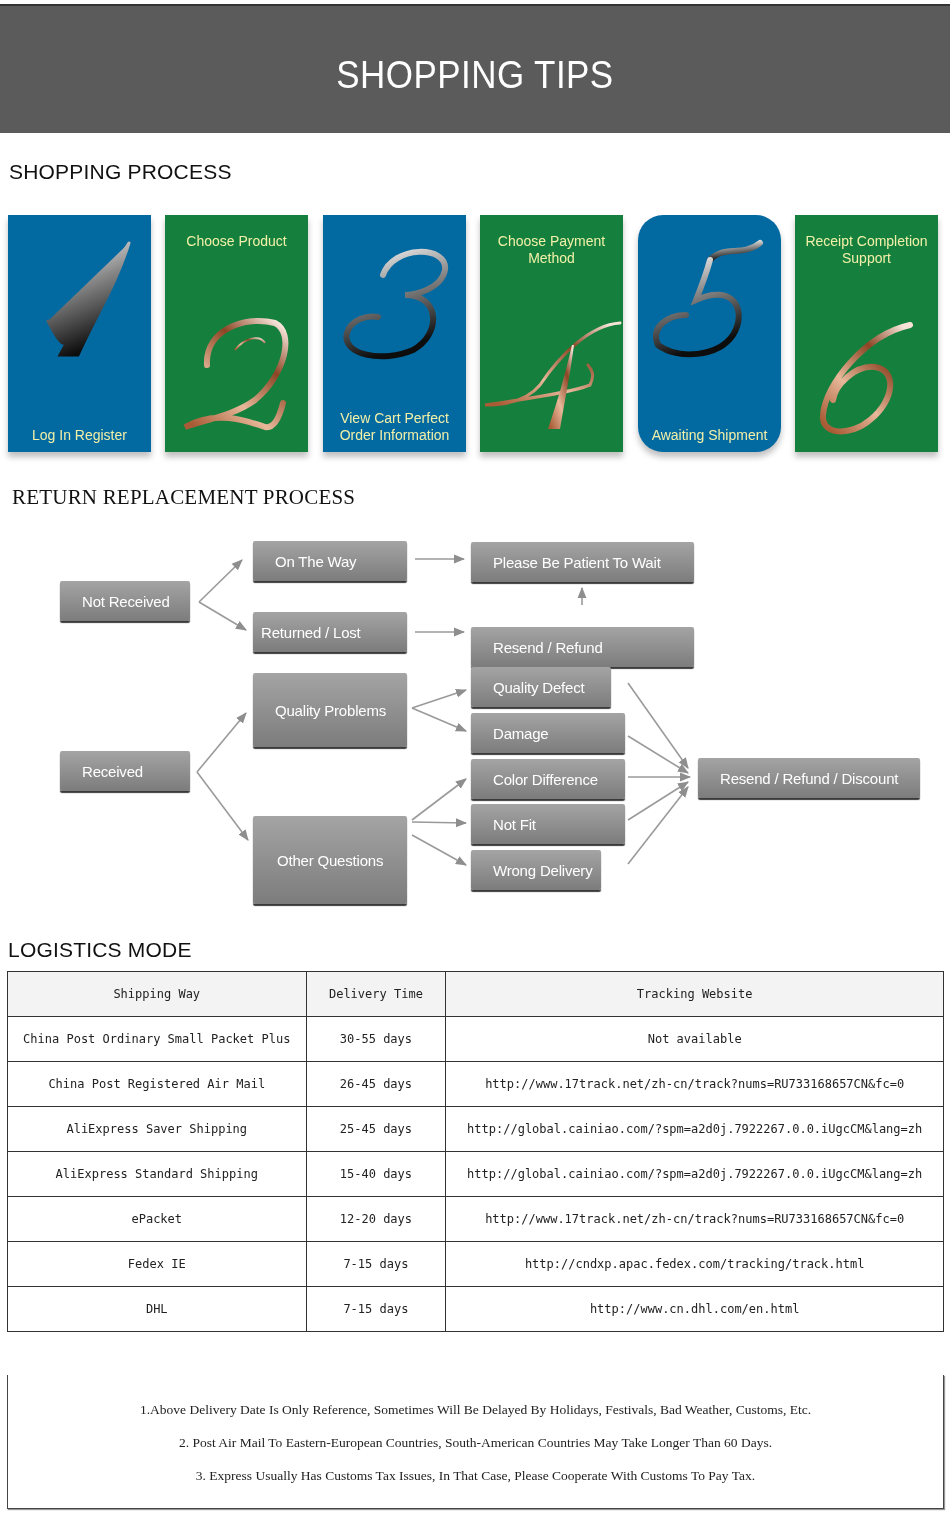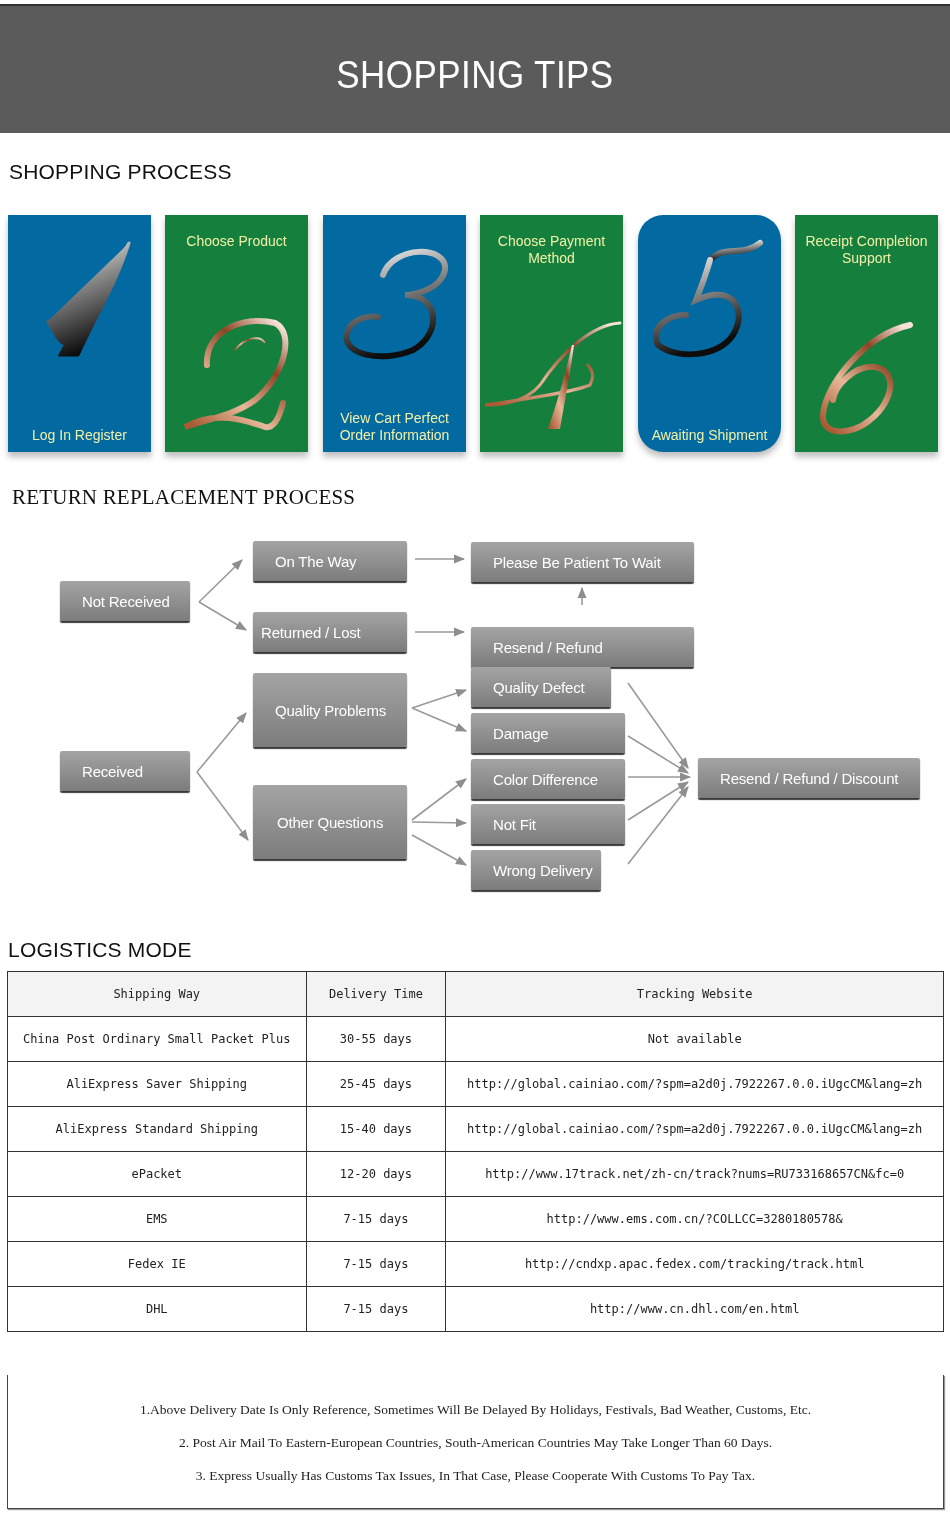--- a/index.html
+++ b/index.html
@@ -133,21 +133,21 @@
 </svg>
 
 <div class="node" style="left:60px; top:581px; width:130px;">Not Received</div>
 <div class="node" style="left:253px; top:541px; width:154px;">On The Way</div>
 <div class="node" style="left:253px; top:612px; width:154px;padding-left:8px;">Returned / Lost</div>
 <div class="node" style="left:471px; top:542px; width:223px;">Please Be Patient To Wait</div>
 <div class="node" style="left:471px; top:611px; width:223px;margin-top:16px;">Resend / Refund</div>
 
 <div class="node" style="left:60px; top:751px; width:130px;">Received</div>
 <div class="node" style="left:253px; top:673px; width:154px; height:74px;">Quality Problems</div>
-<div class="node" style="left:253px; top:785px; width:154px; height:74px;padding-left:24px;">Other Questions</div>
+<div class="node" style="left:253px; top:816px; width:154px; height:88px;padding-left:24px;">Other Questions</div>
 <div class="node" style="left:471px; top:667px; width:140px;">Quality Defect</div>
 <div class="node" style="left:471px; top:713px; width:154px;">Damage</div>
 <div class="node" style="left:471px; top:759px; width:154px;">Color Difference</div>
 <div class="node" style="left:471px; top:804px; width:154px;">Not Fit</div>
 <div class="node" style="left:471px; top:850px; width:130px;">Wrong Delivery</div>
 <div class="node" style="left:698px; top:758px; width:222px;">Resend / Refund / Discount</div>
 
 <div class="section-title" style="left:8px; top:938px;">LOGISTICS MODE</div>
 
 <table class="logi-table">
@@ -163,38 +163,38 @@
       <th>Tracking Website</th>
     </tr>
   </thead>
   <tbody>
     <tr>
       <td>China Post Ordinary Small Packet Plus</td>
       <td>30-55 days</td>
       <td>Not available</td>
     </tr>
     <tr>
+      <td>China Post Registered Air Mail</td>
+      <td>26-45 days</td>
+      <td>http://www.17track.net/zh-cn/track?nums=RU733168657CN&amp;fc=0</td>
+    </tr>
+    <tr>
       <td>AliExpress Saver Shipping</td>
       <td>25-45 days</td>
       <td>http://global.cainiao.com/?spm=a2d0j.7922267.0.0.iUgcCM&amp;lang=zh</td>
     </tr>
     <tr>
       <td>AliExpress Standard Shipping</td>
       <td>15-40 days</td>
       <td>http://global.cainiao.com/?spm=a2d0j.7922267.0.0.iUgcCM&amp;lang=zh</td>
     </tr>
     <tr>
       <td>ePacket</td>
       <td>12-20 days</td>
       <td>http://www.17track.net/zh-cn/track?nums=RU733168657CN&amp;fc=0</td>
-    </tr>
-    <tr>
-      <td>EMS</td>
-      <td>7-15 days</td>
-      <td>http://www.ems.com.cn/?COLLCC=3280180578&amp;</td>
     </tr>
     <tr>
       <td>Fedex IE</td>
       <td>7-15 days</td>
       <td>http://cndxp.apac.fedex.com/tracking/track.html</td>
     </tr>
     <tr>
       <td>DHL</td>
       <td>7-15 days</td>
       <td>http://www.cn.dhl.com/en.html</td>

